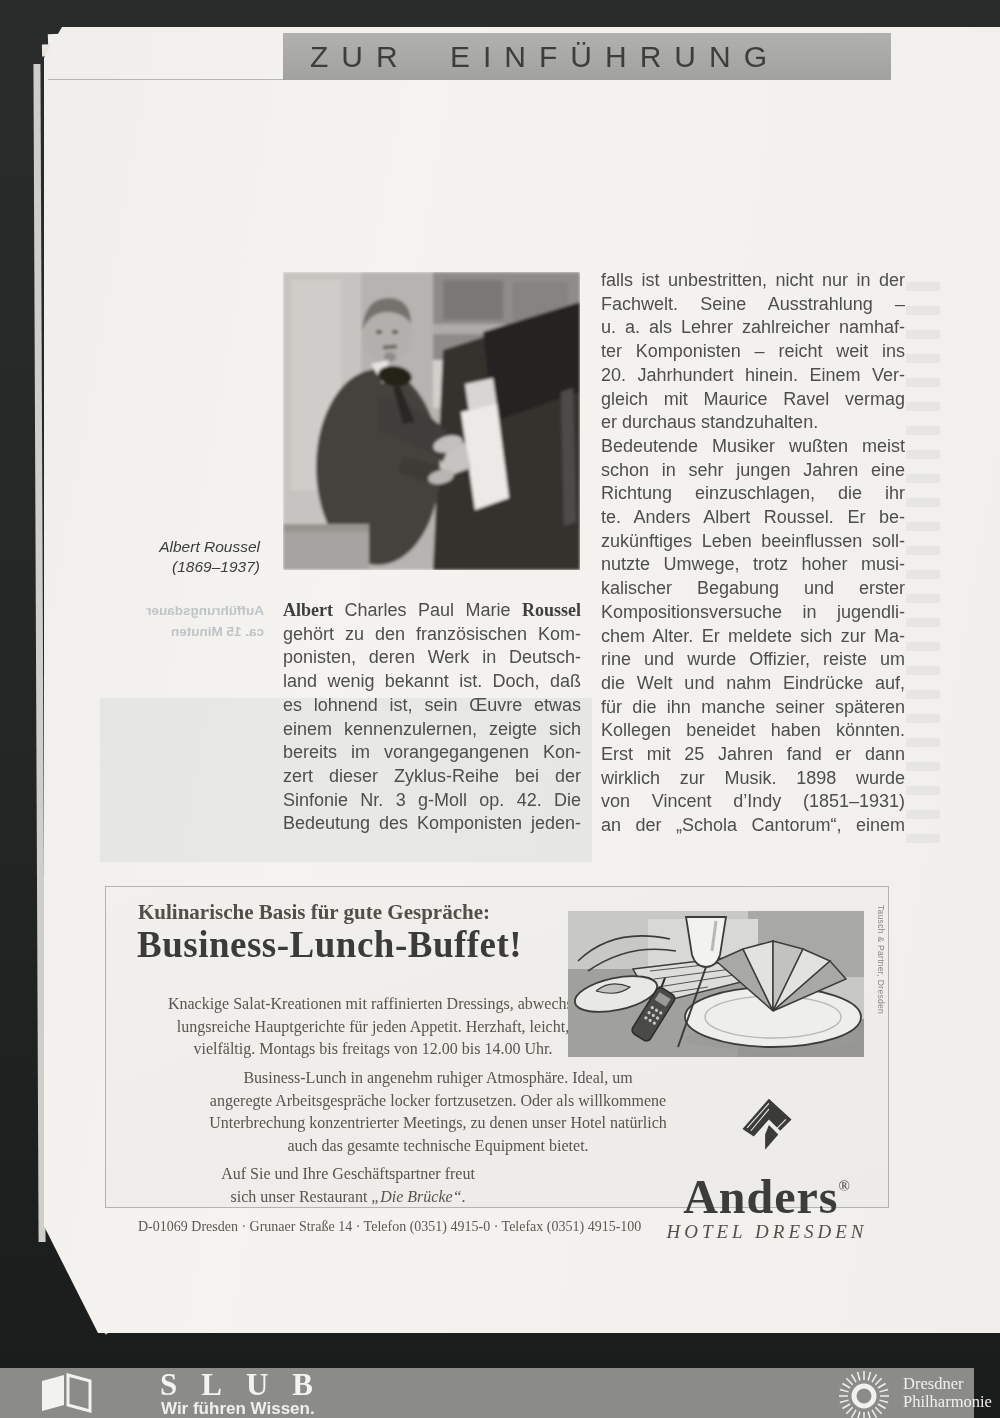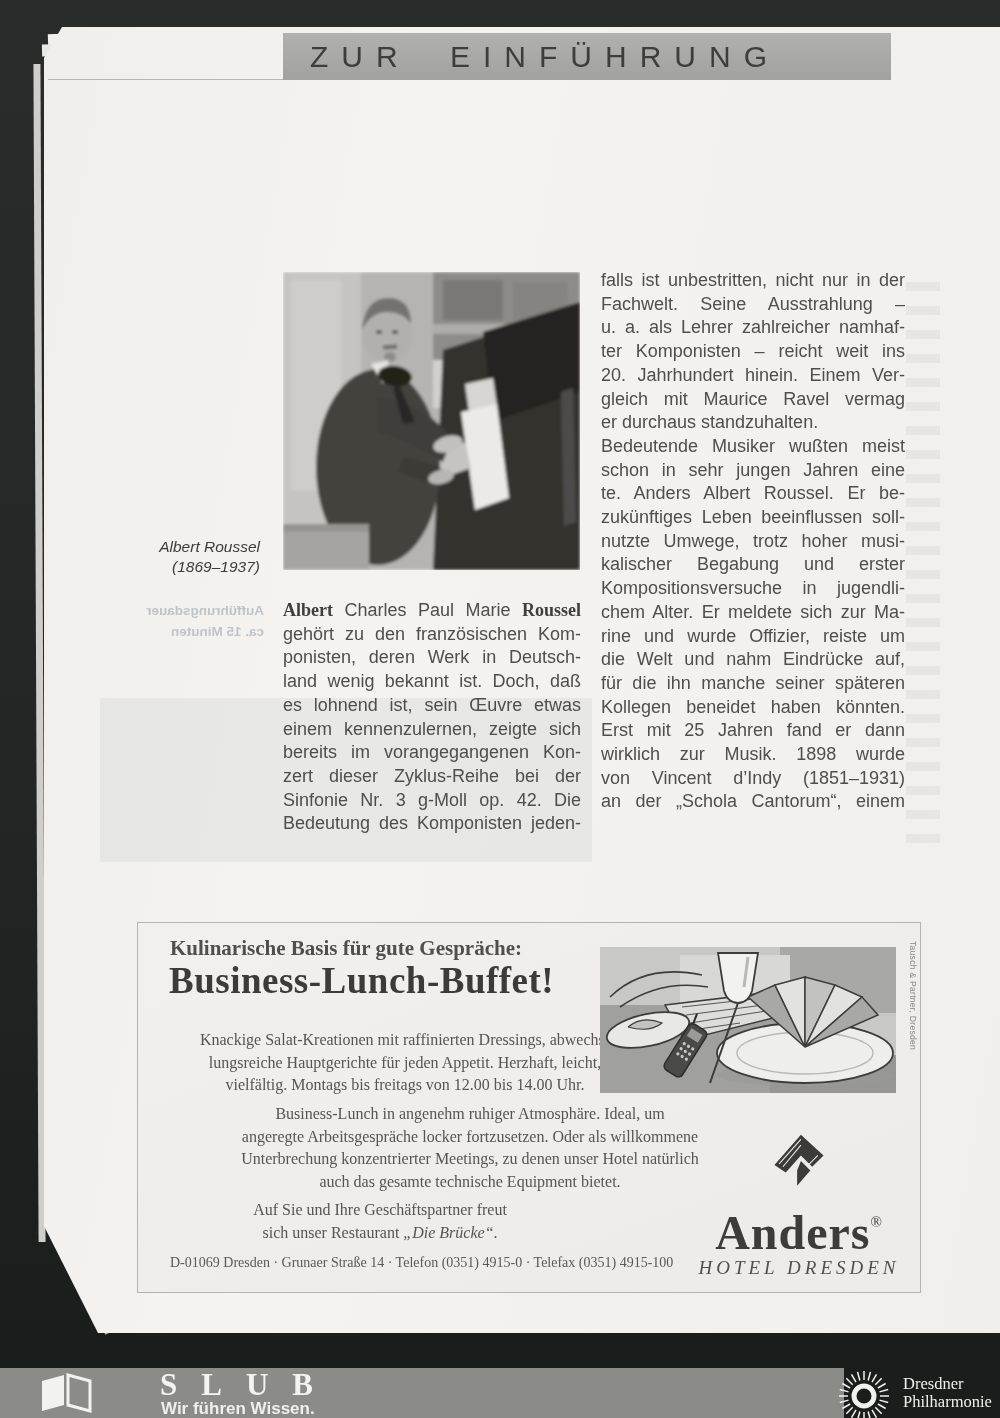--- a/index.html
+++ b/index.html
@@ -39,43 +39,43 @@
 
   
   .col{font-size:18px;line-height:23.7px;color:#4e4e4c;}
   .col-left{left:283px;top:599px;width:298px;}
   .col-right{left:601px;top:269px;width:304px;}
   .jl,.col .ln{text-align:justify;text-align-last:justify;}
   .col .ln.no-j{text-align-last:left;}
   .jl b{font-weight:700;color:#3e3e3c;font-family:Liberation Serif, serif;}
 
   
-  .ad{left:105px;top:922px;width:784px;height:371px;border:1px solid #b3b3af;box-sizing:border-box;
-    background:linear-gradient(160deg,#f1f0ec,#ecebe7);font-family:"Liberation Serif",serif;margin-left:32px;}
+  .ad{left:105px;top:886px;width:784px;height:322px;border:1px solid #b3b3af;box-sizing:border-box;
+    background:linear-gradient(160deg,#f1f0ec,#ecebe7);font-family:"Liberation Serif",serif;}
   .ad .kicker{left:32px;top:13px;font-weight:700;font-size:21px;color:#504f4a;}
   .ad .headline{left:31px;top:36px;font-weight:700;font-size:37px;letter-spacing:.5px;color:#3b3b38;}
   .ad .body{font-size:16px;line-height:22.5px;color:#56554f;}
   .ad .p1{left:32px;top:106px;width:470px;}
   .ad .p2{left:32px;top:180px;width:600px;}
   .ad .p3{left:32px;top:276px;width:420px;}
   .ad .p3 .em{font-style:italic;}
   .ad .address{left:32px;top:332px;font-size:14px;color:#5a5954;}
   .ad .ln{text-align:center;}
   .illus{left:452px;top:12px;width:318px;height:168px;}
   .illus svg{display:block;width:100%;height:100%;}
   .credit{left:770px;top:18px;height:160px;writing-mode:vertical-rl;
     font-family:"Liberation Sans",sans-serif;font-size:8.5px;color:#8a8982;letter-spacing:.3px;}
   .dorint{left:536px;top:206px;width:250px;display:flex;flex-direction:column;align-items:center;}
   .dorint-mark{width:62px;height:68px;}
   .dorint-word{font-weight:700;font-size:48px;line-height:50px;letter-spacing:1px;color:#3c3c38;}
   .dorint-word sup{font-size:15px;vertical-align:22px;font-weight:400;}
   .dorint-sub{font-style:italic;font-size:19px;letter-spacing:4px;color:#53514c;margin-top:-1px;}
 
   
-  .footer{left:0;top:1368px;width:844px;height:50px;background:#8b8c88;}
+  .footer{left:0;top:1368px;width:974px;height:50px;background:#8b8c88;}
   .slub-icon{left:38px;top:4px;width:56px;height:42px;}
   .slub-name{left:160px;top:0px;font-family:"Liberation Serif",serif;font-weight:700;
     font-size:31px;line-height:34px;letter-spacing:24px;color:#f3f3ef;}
   .slub-tag{left:161px;top:31px;font-weight:700;font-size:17px;color:#efefeb;}
   .phil-icon{left:834px;top:-2px;width:60px;height:60px;}
   .phil-text{left:903px;top:7px;font-family:"Liberation Serif",serif;
     font-size:16.5px;line-height:17.5px;color:#f1f1ed;}
 </style>
 </head>
 <body>
@@ -165,20 +165,21 @@
   <div class="abs col col-right">
       <div class="ln">falls ist unbestritten, nicht nur in der</div>
       <div class="ln">Fachwelt. Seine Ausstrahlung –</div>
       <div class="ln">u. a. als Lehrer zahlreicher namhaf-</div>
       <div class="ln">ter Komponisten – reicht weit ins</div>
       <div class="ln">20. Jahrhundert hinein. Einem Ver-</div>
       <div class="ln">gleich mit Maurice Ravel vermag</div>
       <div class="ln no-j">er durchaus standzuhalten.</div>
       <div class="ln">Bedeutende Musiker wußten meist</div>
       <div class="ln">schon in sehr jungen Jahren eine</div>
+      <div class="ln">Richtung einzuschlagen, die ihr</div>
       <div class="ln">te. Anders Albert Roussel. Er be-</div>
       <div class="ln">zukünftiges Leben beeinflussen soll-</div>
       <div class="ln">nutzte Umwege, trotz hoher musi-</div>
       <div class="ln">kalischer Begabung und erster</div>
       <div class="ln">Kompositionsversuche in jugendli-</div>
       <div class="ln">chem Alter. Er meldete sich zur Ma-</div>
       <div class="ln">rine und wurde Offizier, reiste um</div>
       <div class="ln">die Welt und nahm Eindrücke auf,</div>
       <div class="ln">für die ihn manche seiner späteren</div>
       <div class="ln">Kollegen beneidet haben könnten.</div>

